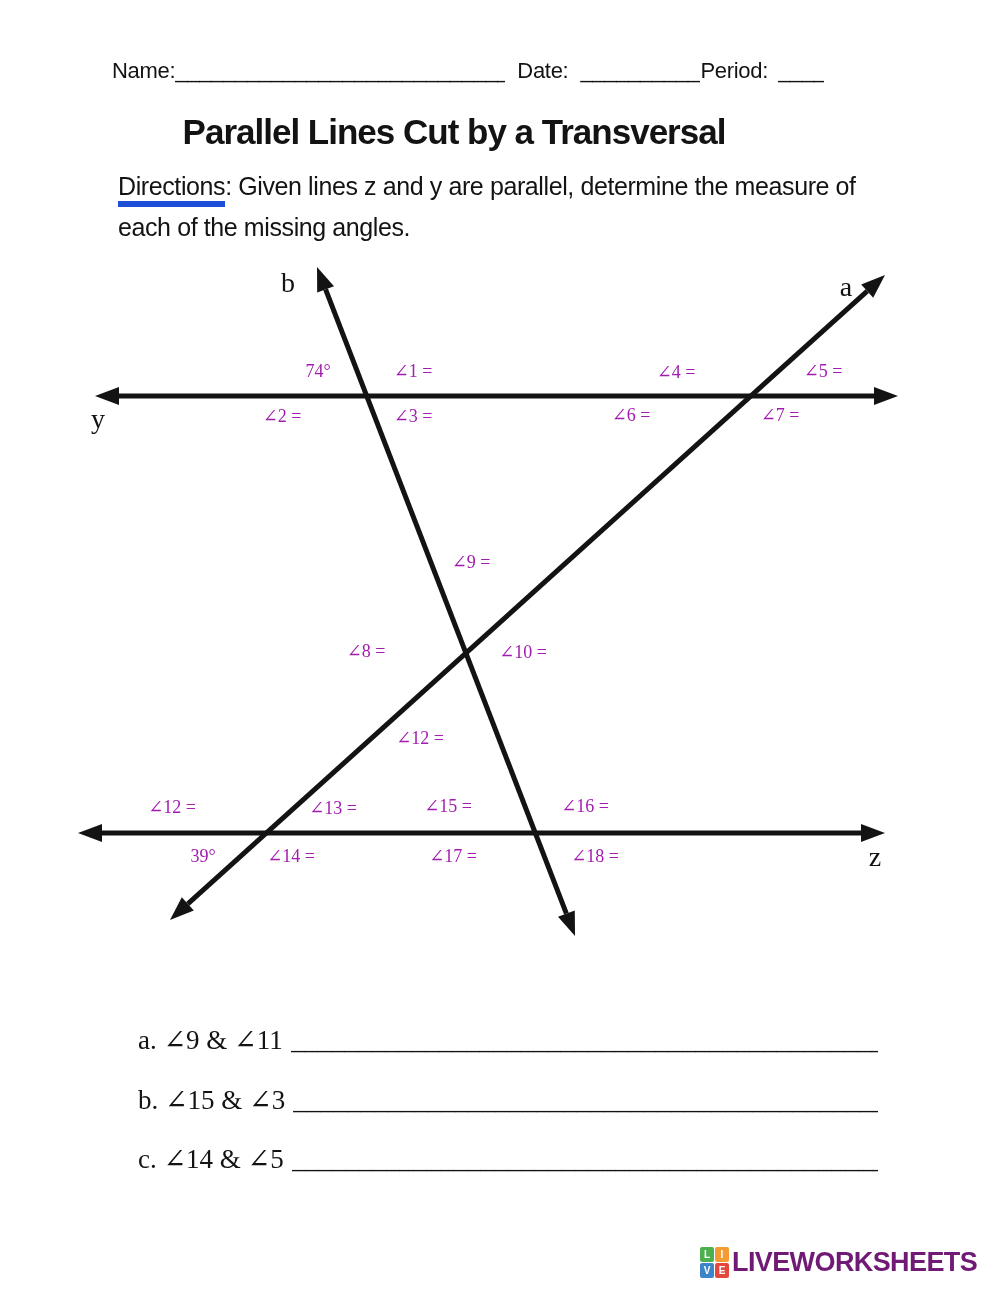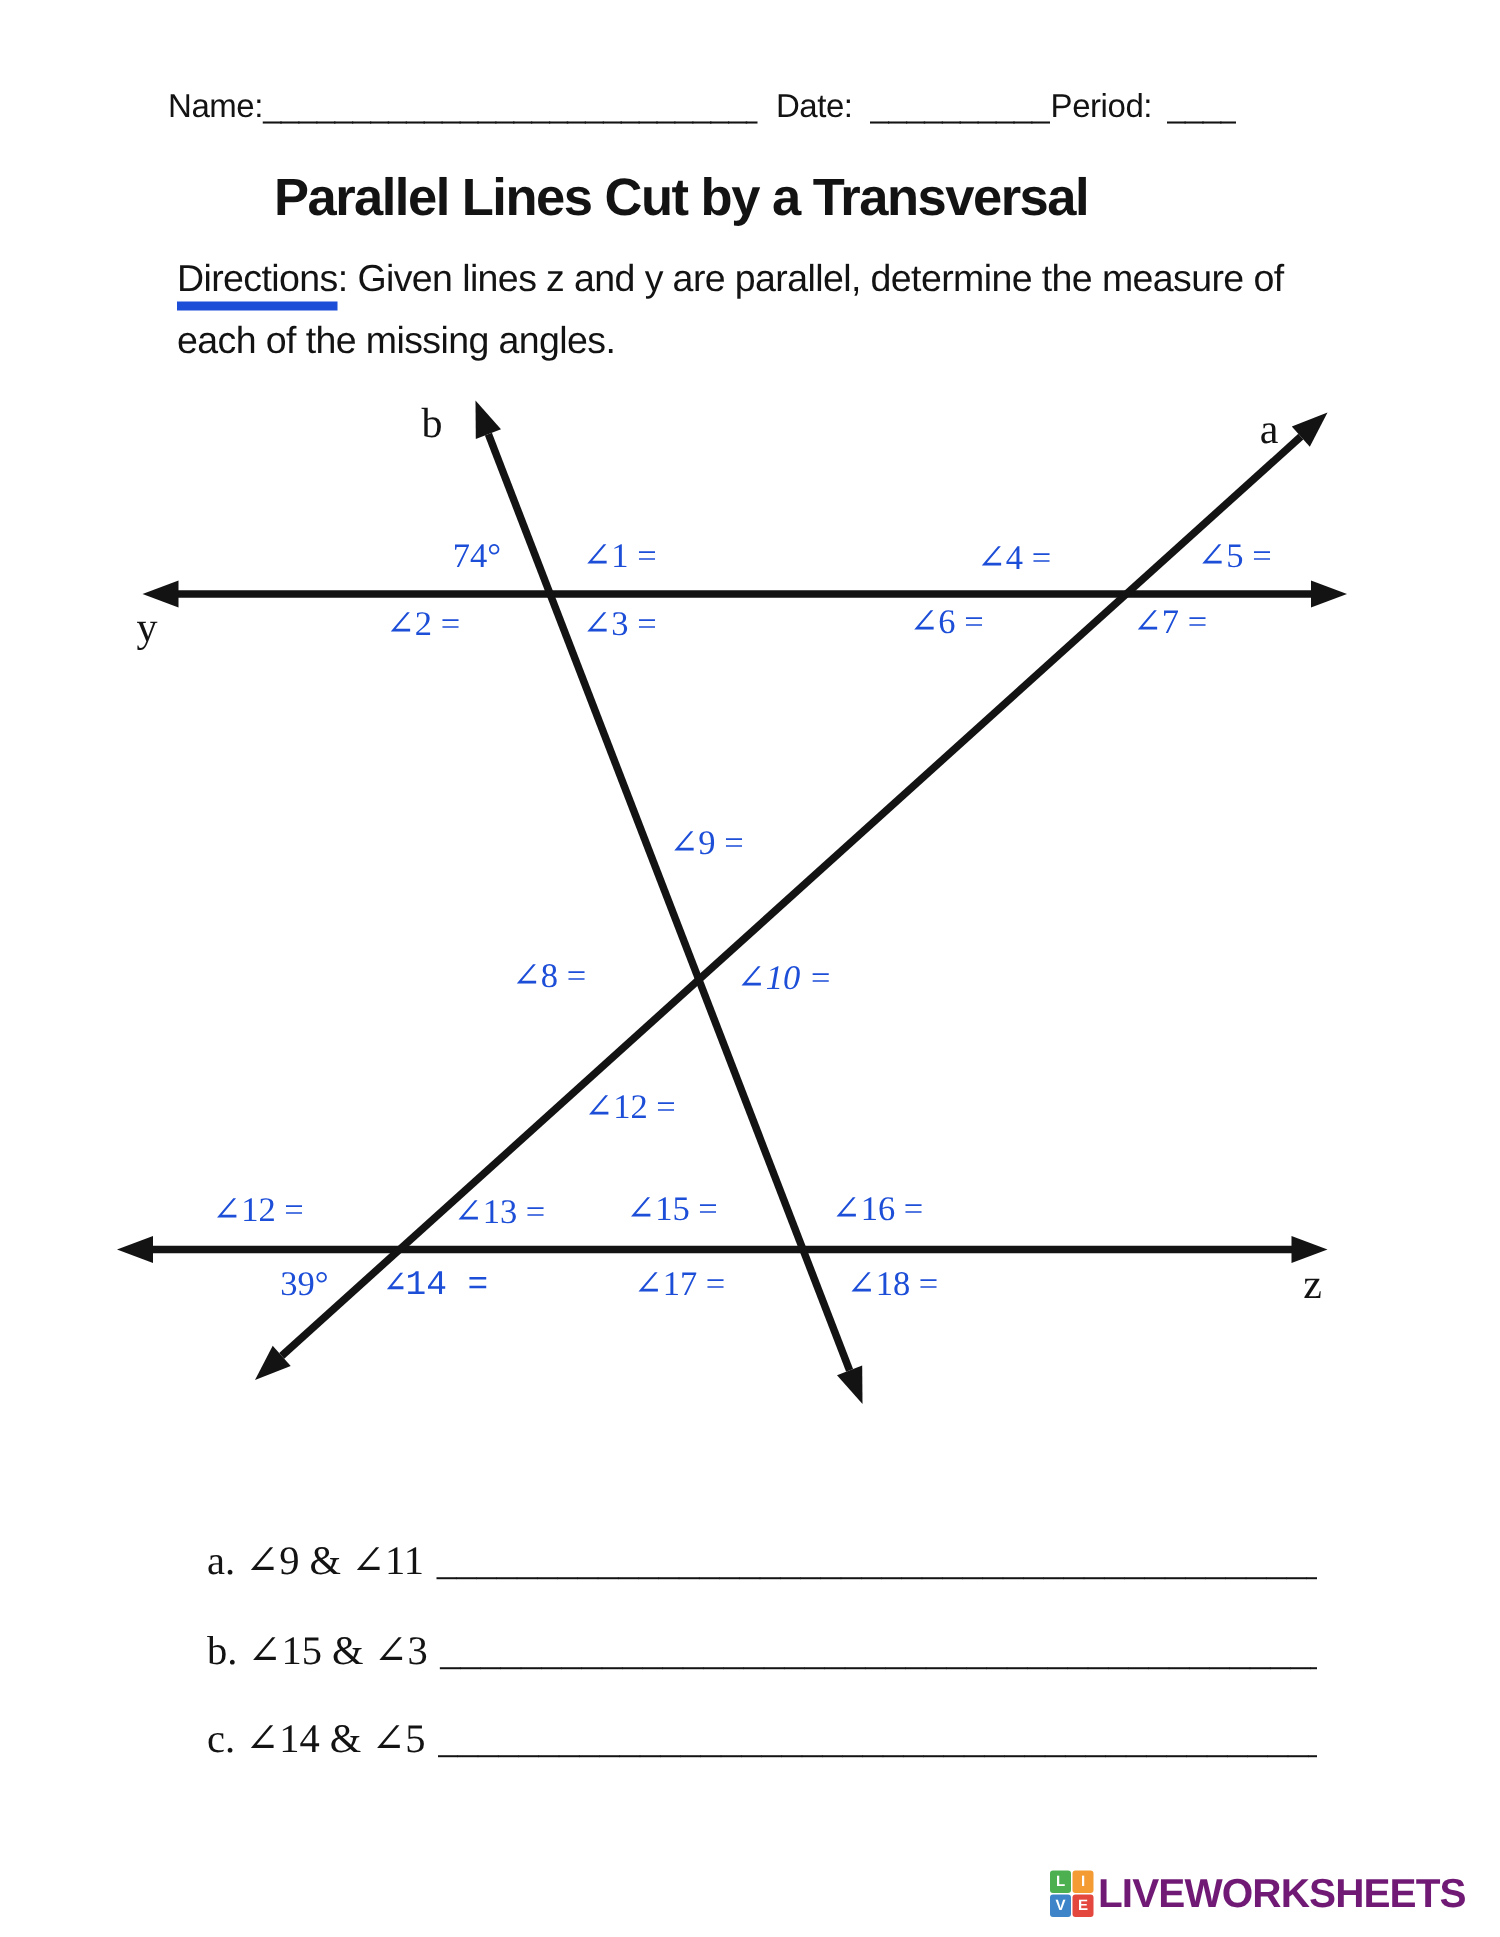--- a/index.html
+++ b/index.html
@@ -23,21 +23,21 @@
 
   
   .directions{position:absolute;left:118px;top:166px;width:790px;
               font-size:25px;line-height:41px;letter-spacing:-0.4px;}
   .directions .dlabel{border-bottom:6px solid #1d4ed8;padding-bottom:1px;}
 
   
   svg.diagram{position:absolute;left:0;top:0;pointer-events:none;}
   .albl{position:absolute;transform:translate(-50%,-50%);
         font-family:"Liberation Serif","DejaVu Serif","DejaVu Sans", serif;
-        font-size:23px;white-space:nowrap;color:#1d4ed8;}
+        font-size:18px;white-space:nowrap;color:#a21caf;}
   .linelbl{position:absolute;transform:translate(-50%,-50%);
         font-family:"Liberation Serif","DejaVu Serif","DejaVu Sans", serif;
         font-size:28px;color:#131313;}
 
   
   .rel-head{position:absolute;left:107px;top:970px;font-size:26px;letter-spacing:-0.4px;}
   .rel-item{position:absolute;left:138px;width:740px;height:34px;display:flex;align-items:flex-end;
             font-family:"Liberation Serif","DejaVu Serif","DejaVu Sans", serif;font-size:27px;}
   .rel-item .pairtext{white-space:nowrap;}
   .rel-item .rblank{flex:1;margin-left:8px;overflow:hidden;white-space:nowrap;}
@@ -99,28 +99,28 @@
   <div class="albl" style="left:413px;top:371px;">∠1 =</div>
   <div class="albl" style="left:676px;top:372px;">∠4 =</div>
   <div class="albl" style="left:823px;top:371px;">∠5 =</div>
   <div class="albl" style="left:282px;top:416px;">∠2 =</div>
   <div class="albl" style="left:413px;top:416px;">∠3 =</div>
   <div class="albl" style="left:631px;top:415px;">∠6 =</div>
   <div class="albl" style="left:780px;top:415px;">∠7 =</div>
 
   <div class="albl" style="left:471px;top:562px;">∠9 =</div>
   <div class="albl" style="left:366px;top:651px;">∠8 =</div>
-  <div class="albl" style="left:523px;top:652px;font-style:italic;">∠10 =</div>
+  <div class="albl" style="left:523px;top:652px;">∠10 =</div>
   <div class="albl" style="left:420px;top:738px;">∠12 =</div>
 
   <div class="albl" style="left:172px;top:807px;">∠12 =</div>
   <div class="albl" style="left:333px;top:808px;">∠13 =</div>
   <div class="albl" style="left:448px;top:806px;">∠15 =</div>
   <div class="albl" style="left:585px;top:806px;">∠16 =</div>
-  <div class="albl" style="left:291px;top:856px;font-family:Liberation Mono, monospace;">∠14 =</div>
+  <div class="albl" style="left:291px;top:856px;">∠14 =</div>
   <div class="albl" style="left:453px;top:856px;">∠17 =</div>
   <div class="albl" style="left:595px;top:856px;">∠18 =</div>
 
 
   <div class="rel-item ri-a">
     <span class="pairtext"><span>a.</span>&nbsp;<span>∠9 &amp; ∠11</span></span>
     <span class="rblank">__________________________________________________</span>
   </div>
   <div class="rel-item ri-b">
     <span class="pairtext"><span>b.</span>&nbsp;<span>∠15 &amp; ∠3</span></span>

